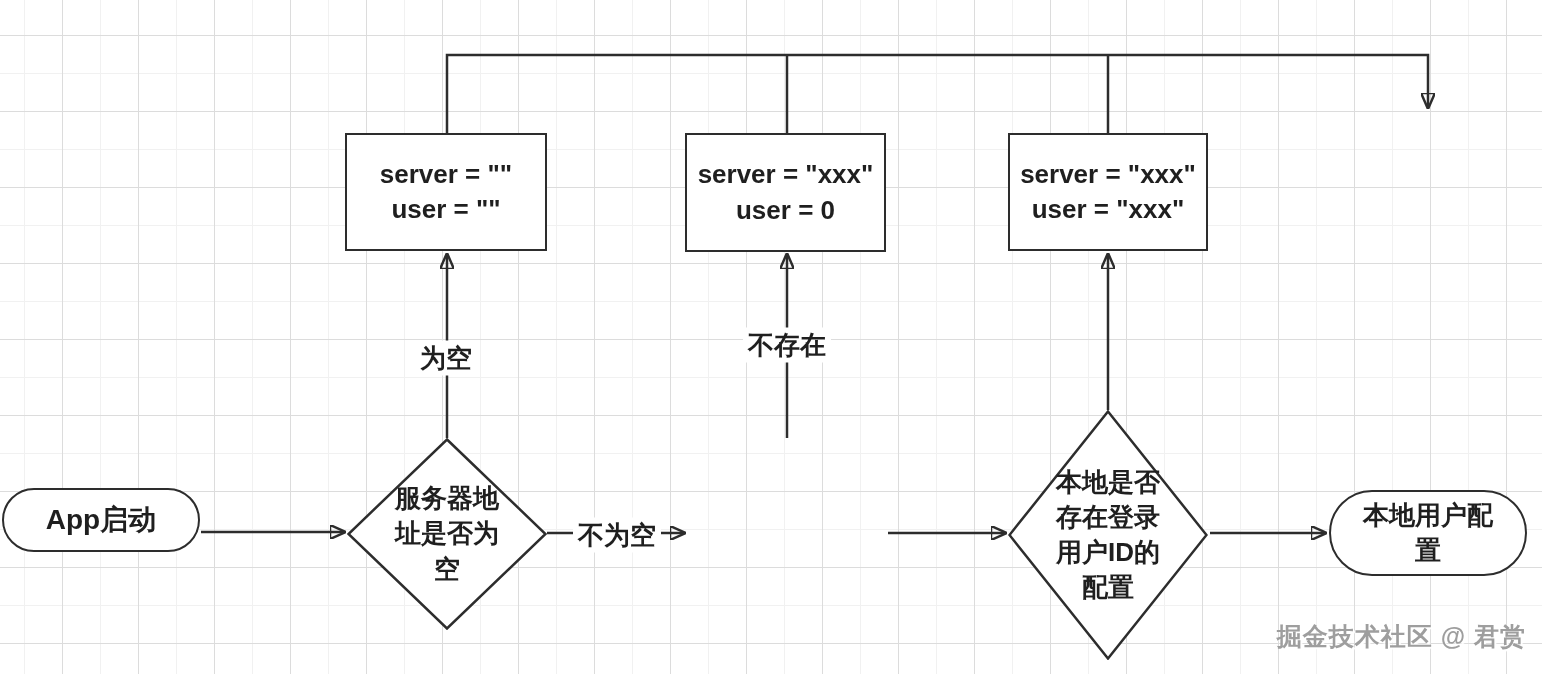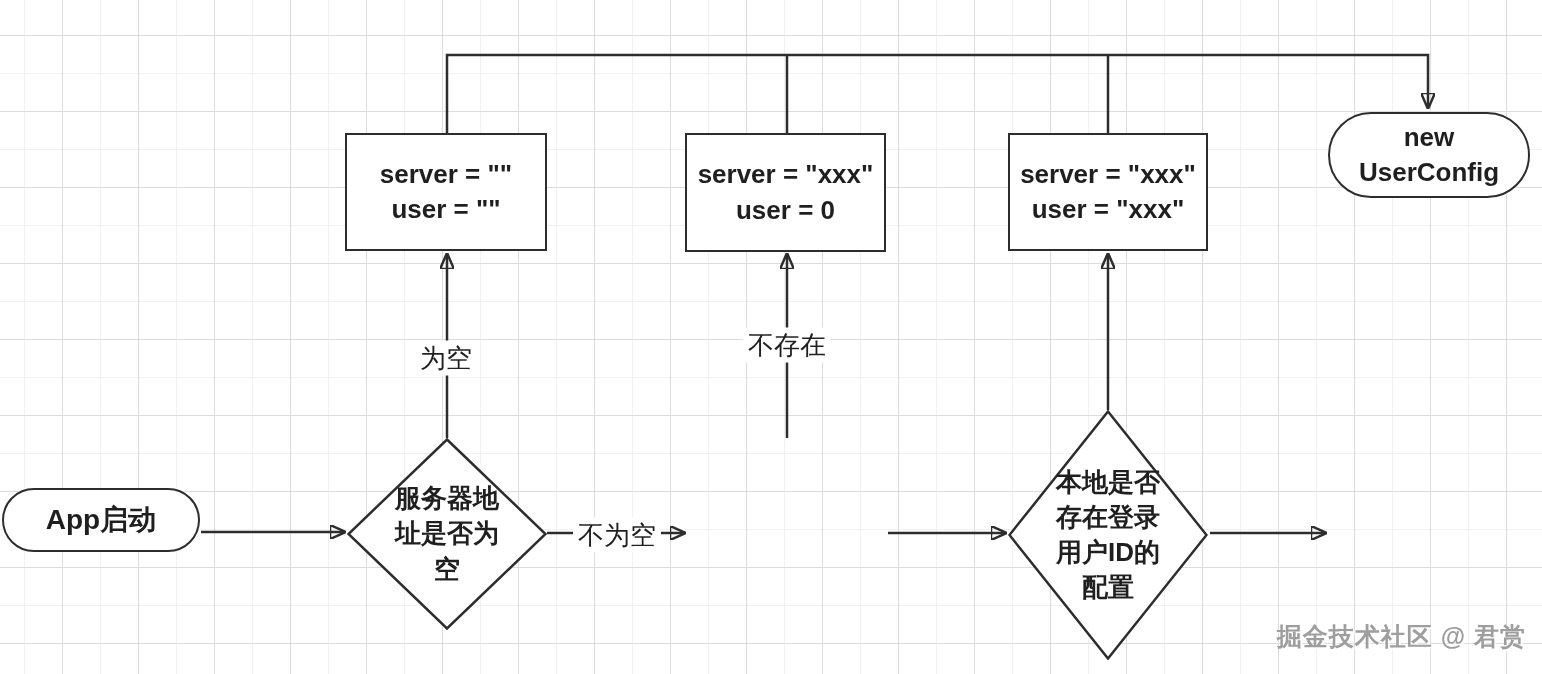--- a/index.html
+++ b/index.html
@@ -19,21 +19,21 @@
   .edges{position:absolute;left:0;top:0;z-index:1;}
   .edges path{stroke:#2d2d2d;stroke-width:2.5;fill:none;}
   .node{position:absolute;z-index:2;display:flex;align-items:center;justify-content:center;
         text-align:center;box-sizing:border-box;font-size:26px;line-height:1.35;font-weight:600;}
   .rect{background:#fff;border:2.5px solid #2d2d2d;}
   .stadium{background:#fff;border:2.5px solid #2d2d2d;}
   .diamond{background:transparent;border:none;}
   .diamond svg{position:absolute;left:0;top:0;}
   .diamond .dlabel{position:relative;z-index:2;}
   .edge-label{position:absolute;z-index:3;transform:translate(-50%,-50%);
-              background:#fff;padding:0 5px;font-size:26px;font-weight:400;white-space:nowrap;}
+              background:#fff;padding:0 5px;font-size:26px;font-weight:700;white-space:nowrap;}
   .watermark{position:absolute;z-index:4;right:16px;top:620px;font-size:25px;font-weight:700;
              color:#9e9e9e;letter-spacing:1px;text-shadow:2px 2px 1px #ffffff;}
 </style>
 </head>
 <body>
 
 <div class="canvas">
 
   <svg class="edges" width="1542" height="674">
     <defs>
@@ -80,24 +80,24 @@
   <div class="node rect" style="left:685px;top:133px;width:201px;height:119px;flex-direction:column;">
     <div>server = "xxx"</div>
     <div>user = 0</div>
   </div>
 
   <div class="node rect" style="left:1008px;top:133px;width:200px;height:118px;flex-direction:column;">
     <div>server = "xxx"</div>
     <div>user = "xxx"</div>
   </div>
 
-  <div class="node stadium" style="left:1328px;top:112px;width:202px;height:86px;border-radius:43px;">
-    <span style="display:inline-block;width:150px;">new UserConfig</span>
+
+  <div class="node stadium" style="left:1329px;top:490px;width:198px;height:86px;border-radius:43px;">
+    <span style="display:inline-block;width:140px;">本地用户配置</span>
   </div>
-
 
   <div class="edge-label" style="left:446px;top:358px;">为空</div>
   <div class="edge-label" style="left:787px;top:345px;">不存在</div>
   <div class="edge-label" style="left:617px;top:535px;">不为空</div>
 
   <div class="watermark">掘金技术社区 @ 君赏</div>
 
 </div>
 
 </body></html>

